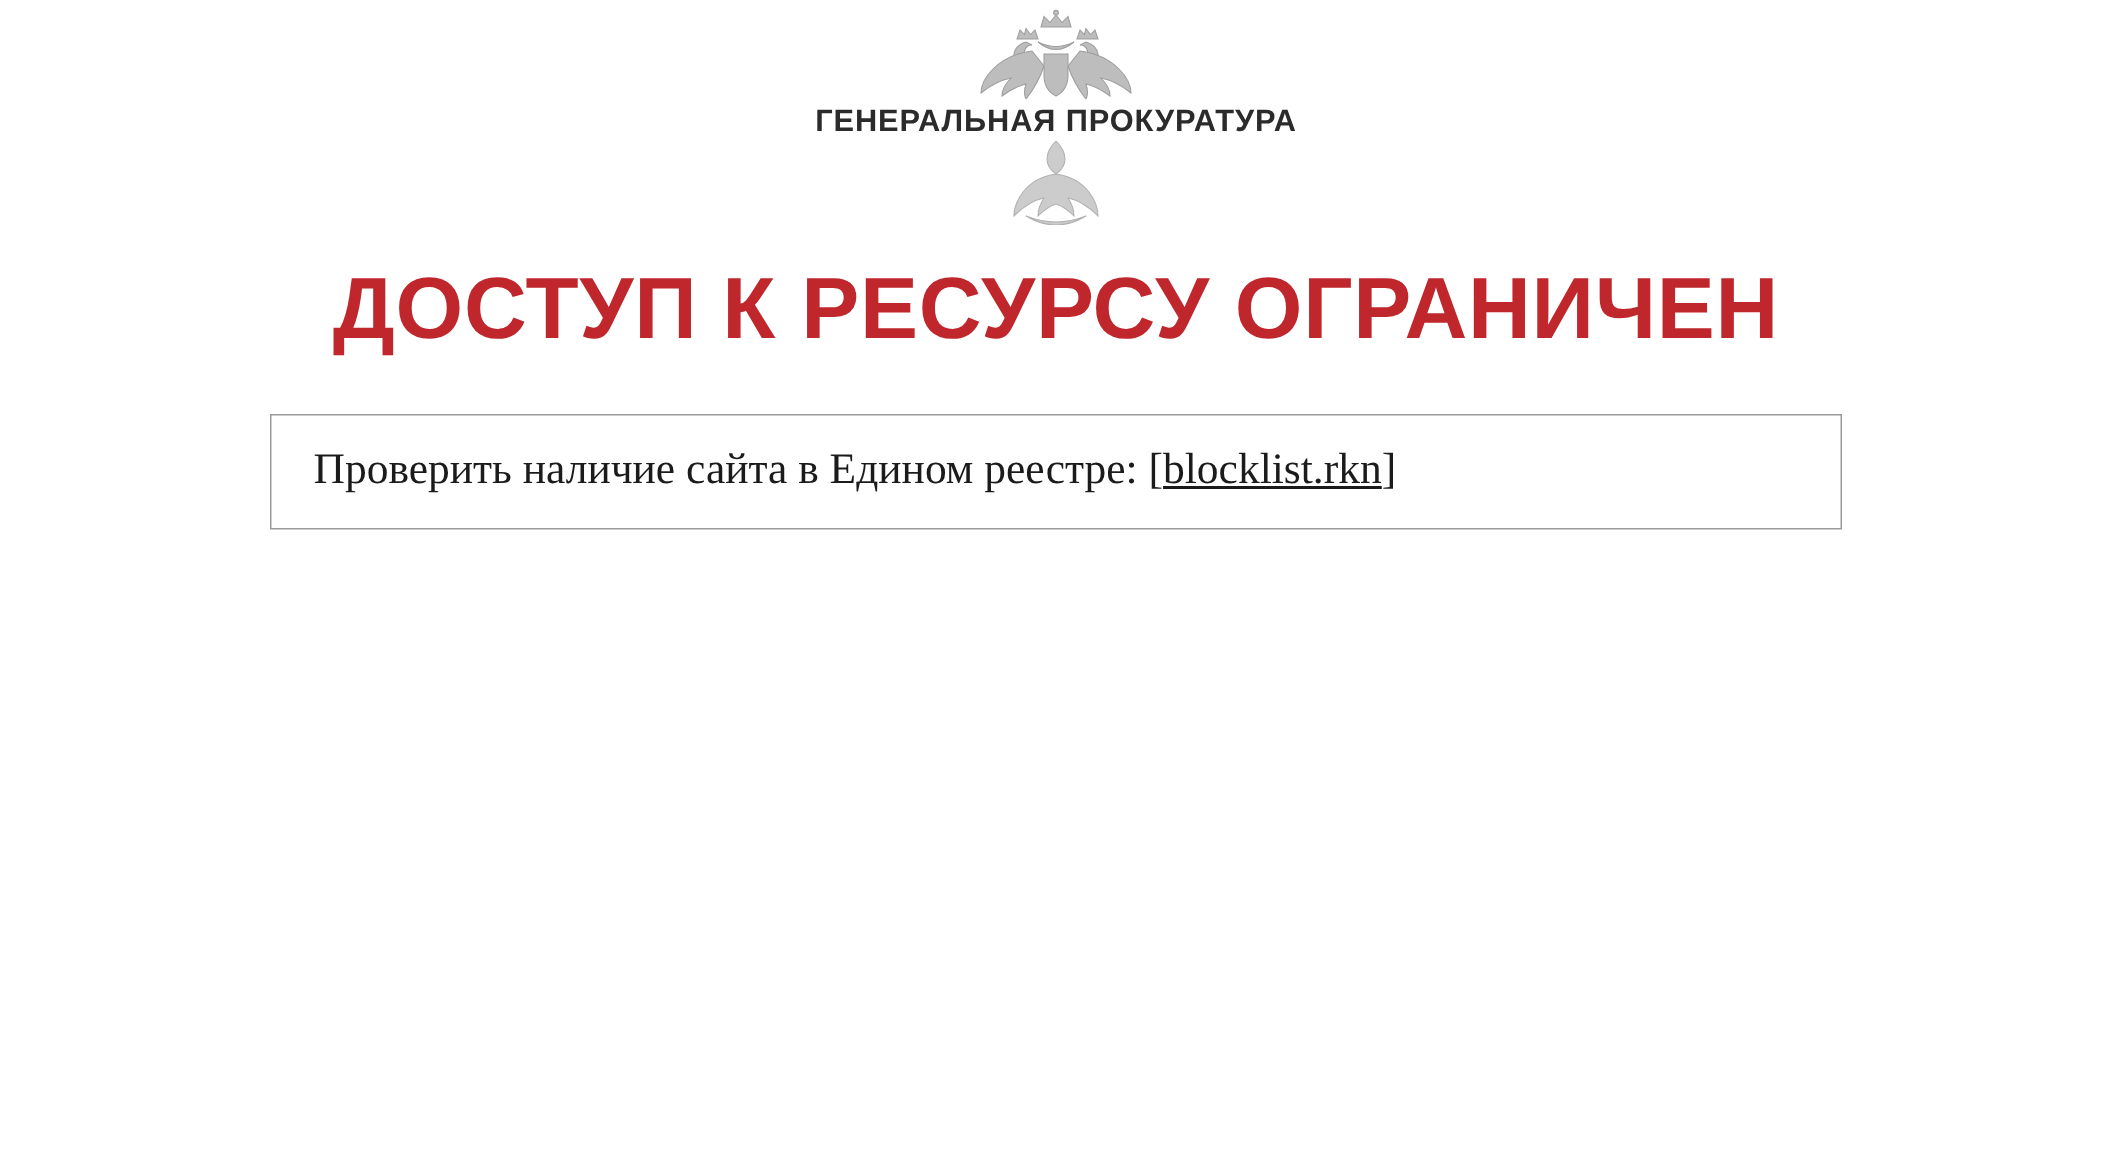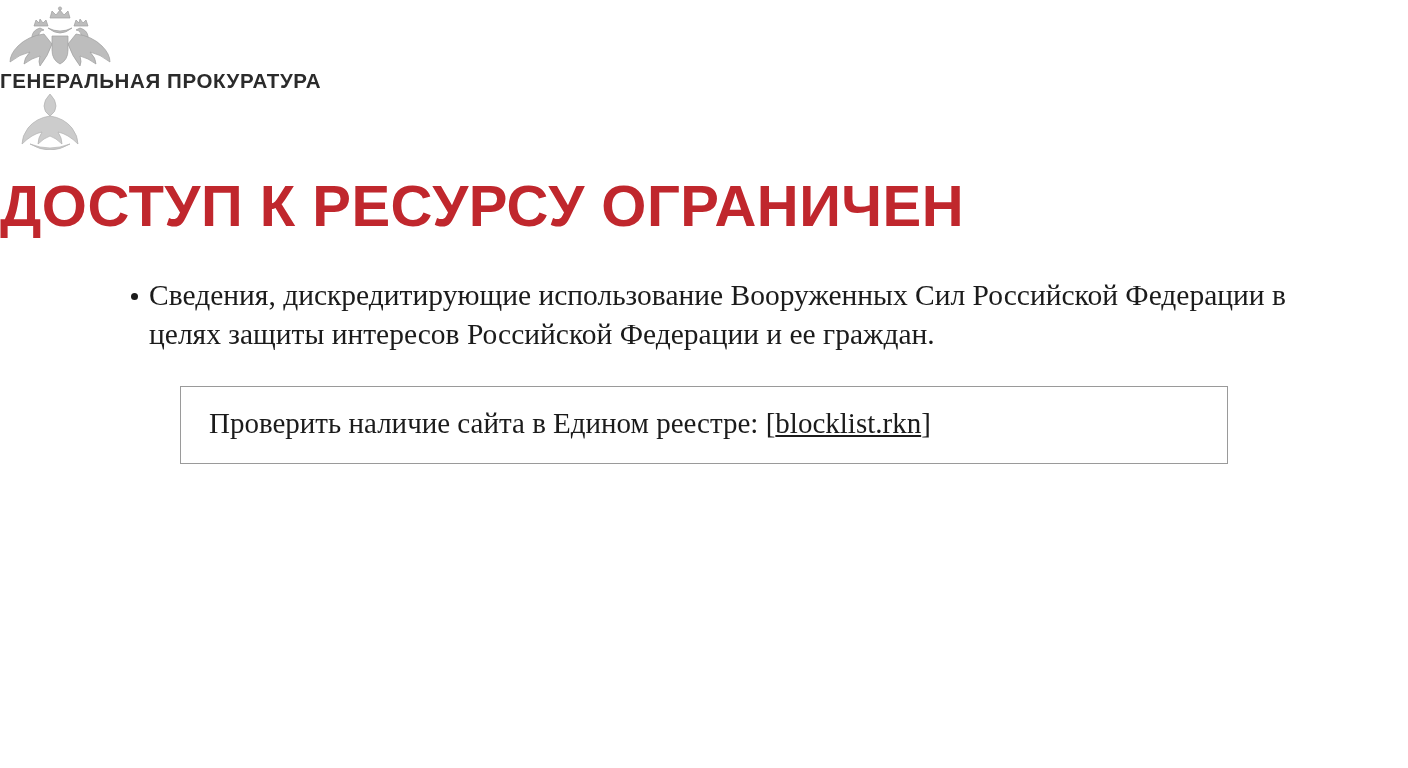--- a/index.html
+++ b/index.html
@@ -20,21 +20,21 @@
     height: 768px;
     position: relative;
     box-sizing: border-box;
   }
 
   
   .emblem-block {
     padding-top: 6px;
     display: flex;
     flex-direction: column;
-    align-items: flex-start;
+    align-items: center;
   }
   .emblem-art {
     width: 120px;
     height: 60px;
     display: block;
   }
   .emblem-title {
     margin-top: 2px;
     text-align: center;
     font-family: "Liberation Sans", "DejaVu Sans", sans-serif;
@@ -47,20 +47,21 @@
   .emblem-foot {
     width: 100px;
     height: 56px;
     display: block;
     margin-top: 1px;
   }
 
   
   .headline {
     margin-top: 26px;
+    text-align: center;
     color: #c0272d;
     font-family: "Liberation Sans", "DejaVu Sans", sans-serif;
     font-weight: bold;
     font-size: 58px;
     letter-spacing: 0.5px;
     line-height: 1.05;
   }
 
   
   .content {
@@ -161,21 +162,20 @@
       </g>
     </svg>
   </div>
 
   <h1 class="headline">ДОСТУП К РЕСУРСУ ОГРАНИЧЕН</h1>
 
   <div class="content">
 
 
     <ul class="reasons">
-      <li>Сведения, дискредитирующие использование Вооруженных Сил Российской Федерации в целях защиты интересов Российской Федерации и ее граждан.</li>
     </ul>
   </div>
 
   <div class="registry-box">
     <span>Проверить наличие сайта в Едином реестре: </span><span class="bracket">[</span><a href="#" class="registry-link">blocklist.rkn</a><span class="bracket">]</span>
   </div>
 
 </div>
 
 </body></html>

